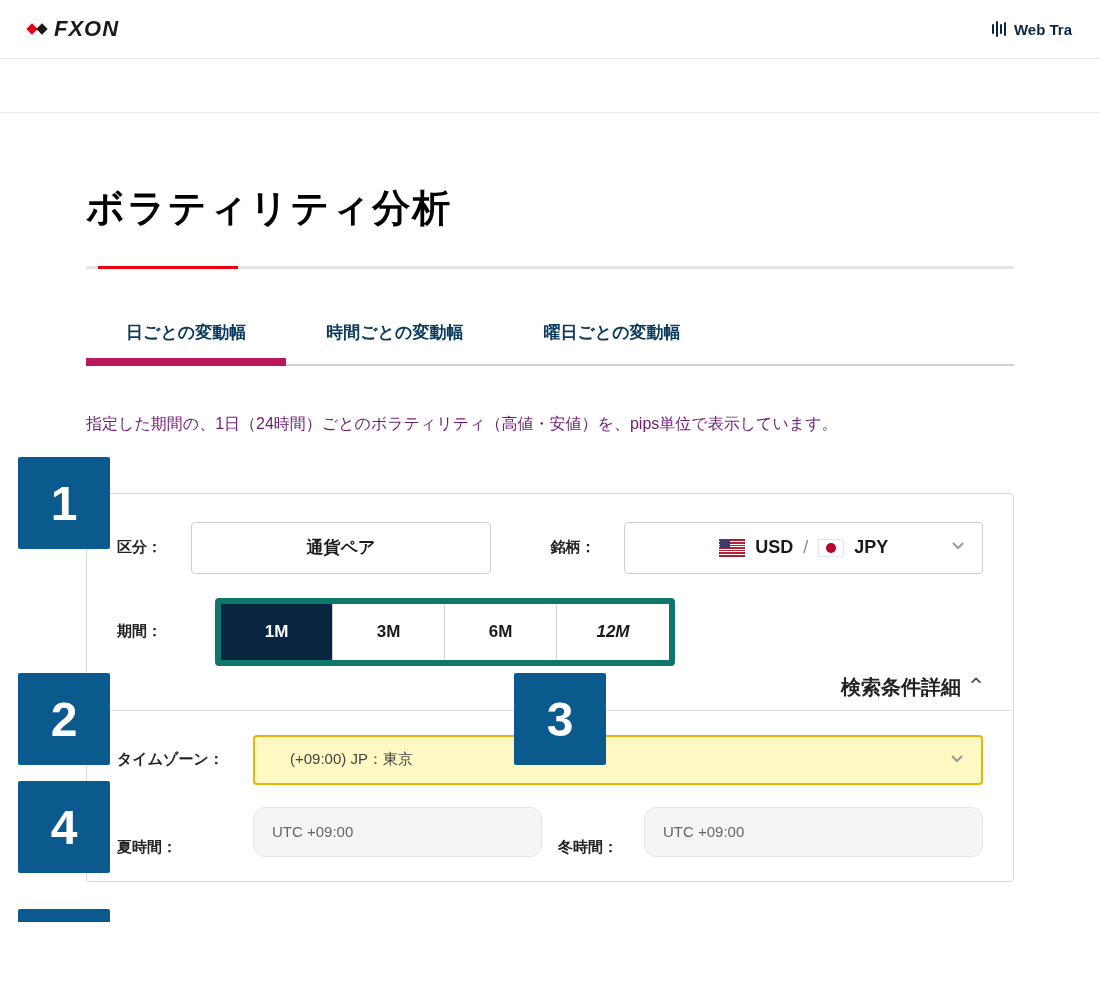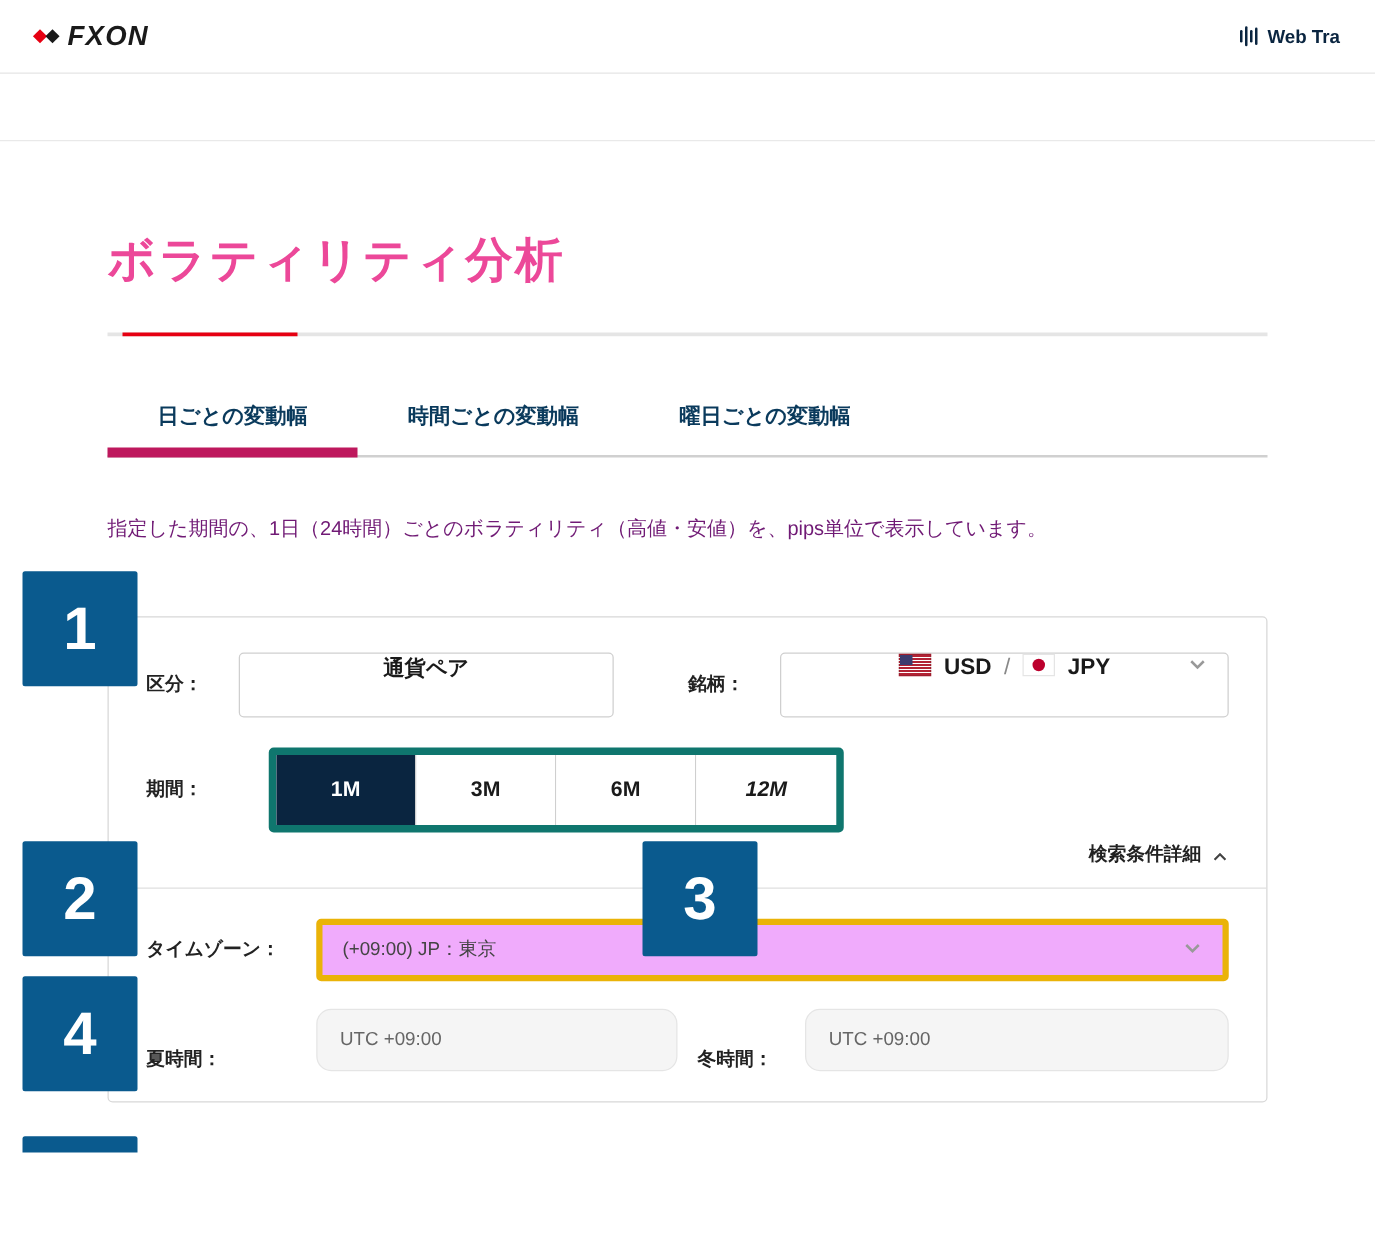--- a/index.html
+++ b/index.html
@@ -11,48 +11,48 @@
 .logo-dot2 { width: 8px; height: 8px; background: #1a1a1a; transform: rotate(45deg); }
 .webtrade { display: flex; align-items: center; gap: 8px; font-weight: 700; font-size: 15px; color: #0a2540; }
 .webtrade-icon { display: flex; gap: 2px; align-items: center; }
 .webtrade-icon span { width: 2px; background: #0a2540; border-radius: 1px; }
 .webtrade-icon span:nth-child(1) { height: 10px; }
 .webtrade-icon span:nth-child(2) { height: 16px; }
 .webtrade-icon span:nth-child(3) { height: 10px; }
 .webtrade-icon span:nth-child(4) { height: 14px; }
 .sub-divider { height: 54px; border-bottom: 1px solid #e9e9e9; }
 .main { padding: 70px 86px 40px 86px; position: relative; }
-.page-title { font-size: 38px; font-weight: 600; color: #ec4899; letter-spacing: 2px; }
+.page-title { font-size: 38px; font-weight: 600; color: #000000; letter-spacing: 2px; }
 .title-underline { margin-top: 32px; height: 3px; background: #e5e5e5; position: relative; }
 .title-underline::before { content: ""; position: absolute; left: 12px; top: 0; width: 140px; height: 3px; background: #e60012; }
 .tabs { display: flex; border-bottom: 2px solid #d0d0d0; margin-top: 34px; }
 .tab { padding: 18px 40px 14px 40px; font-size: 17px; font-weight: 700; color: #0a3a5c; cursor: pointer; }
 .tab.active { border-bottom: 8px solid #be185d; margin-bottom: -2px; }
 .desc { margin-top: 44px; font-size: 16px; color: #701a75; line-height: 1.8; }
 .panel { margin-top: 54px; border: 1px solid #d8d8d8; border-radius: 4px; padding: 28px 30px 24px 30px; position: relative; }
 .row { display: flex; align-items: center; gap: 16px; margin-bottom: 24px; }
 .row-label { font-size: 15px; font-weight: 700; color: #222; min-width: 58px; }
 .row-label-wide { min-width: 120px; }
-.select-box { border: 1px solid #cfcfcf; border-radius: 4px; height: 52px; display: flex; align-items: flex-start; justify-content: center; background: #fff; cursor: pointer; }
+.select-box { border: 1px solid #cfcfcf; border-radius: 4px; height: 52px; display: flex; align-items: center; justify-content: center; background: #fff; cursor: pointer; }
 .category-box { width: 326px; font-size: 17px; font-weight: 700; position: relative; }
 .symbol-box { width: 390px; font-size: 18px; font-weight: 700; gap: 10px; position: relative; }
 .chevron { position: absolute; right: 16px; color: #999; }
 .flag { width: 26px; height: 18px; display: inline-block; border: 1px solid rgba(0,0,0,0.1); }
 .flag-us { background: linear-gradient(to bottom, #b22234 0%, #b22234 7.7%, #fff 7.7%, #fff 15.4%, #b22234 15.4%, #b22234 23%, #fff 23%, #fff 30.8%, #b22234 30.8%, #b22234 38.5%, #fff 38.5%, #fff 46.1%, #b22234 46.1%, #b22234 53.8%, #fff 53.8%, #fff 61.5%, #b22234 61.5%, #b22234 69.2%, #fff 69.2%, #fff 76.9%, #b22234 76.9%, #b22234 84.6%, #fff 84.6%, #fff 92.3%, #b22234 92.3%); position: relative; }
 .flag-us::before { content:""; position:absolute; top:0; left:0; width:40%; height:53.8%; background:#3c3b6e; }
 .flag-jp { background:#fff; position:relative; }
 .flag-jp::before { content:""; position:absolute; left:50%; top:50%; width:10px; height:10px; background:#bc002d; border-radius:50%; transform:translate(-50%,-50%); }
 .period-group { display: flex; border: 6px solid #0f766e; border-radius: 4px; overflow: hidden; }
 .period-btn { width: 112px; height: 56px; display:flex; align-items:center; justify-content:center; font-size:17px; font-weight:700; background:#fff; border-right:1px solid #cfcfcf; cursor:pointer; }
 .period-btn:last-child { border-right:none;font-style:italic; }
 .period-btn.active { background:#0a2540; color:#fff; }
-.details-toggle { position:absolute; right:30px; top:180px; font-size:15px; font-weight:700; color:#222; display:flex; align-items:flex-end; gap:8px; cursor:pointer; }
+.details-toggle { position:absolute; right:30px; top:180px; font-size:20px; font-weight:700; color:#222; display:flex; align-items:flex-start; gap:8px; cursor:pointer; }
 .inner-divider { height:1px; background:#e0e0e0; margin: 44px -30px 24px -30px; }
 .tz-row { display:flex; align-items:center; gap:16px; }
-.tz-select { flex:1; border:5px solid #eab308; border-radius:4px; height:50px; display:flex; align-items:center; padding:0 16px; font-size:15px; color:#444; position:relative; cursor:pointer; background:#f0abfc; }
+.tz-select { flex:1; border:2px solid #eab308; border-radius:4px; height:50px; display:flex; align-items:center; padding:0 35px; font-size:15px; color:#444; position:relative; cursor:pointer; background:#fef9c3; }
 .time-row { display:flex; align-items:center; gap:16px; margin-top:22px; }
 .time-group { display:flex; align-items:flex-end; gap:16px; flex:1; }
 .time-input { flex:1; border:1px solid #e5e5e5; background:#f5f5f5; border-radius:12px; height:50px; display:flex; align-items:center; padding:0 18px; font-size:15px; color:#666; }
 .badge { position:absolute; width:92px; height:92px; background:#0a5a8e; color:#fff; font-size:48px; font-weight:700; display:flex; align-items:center; justify-content:center; border-radius:2px; z-index:10; }
 .badge-1 { left:18px; top:344px; }
 .badge-2 { left:18px; top:560px; }
 .badge-3 { left:514px; top:560px; }
 .badge-4 { left:18px; top:668px; }
 .badge-5 { left:18px; top:796px; }
 .slash { color:#888; font-weight:400; }

